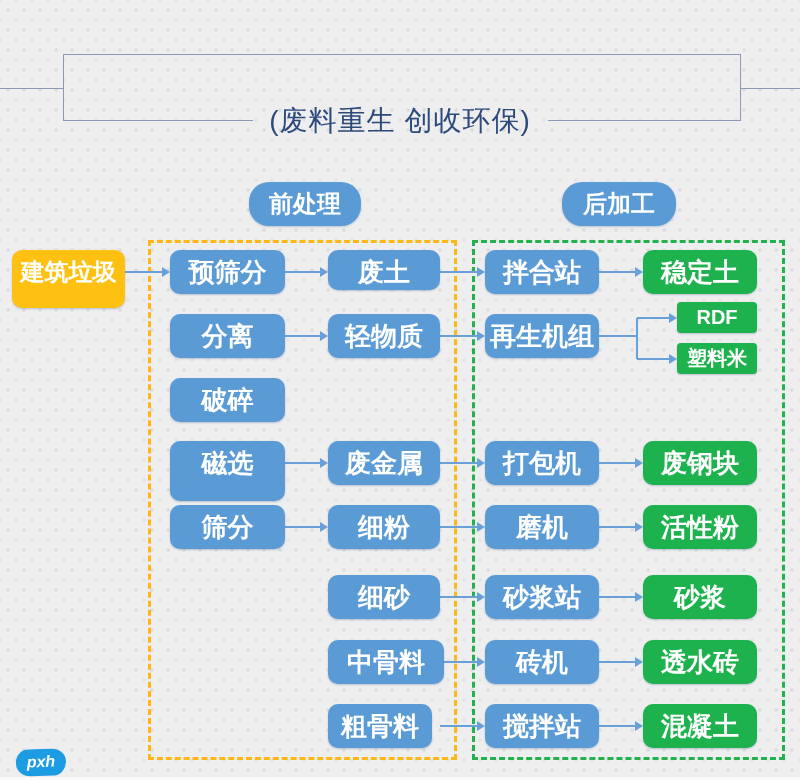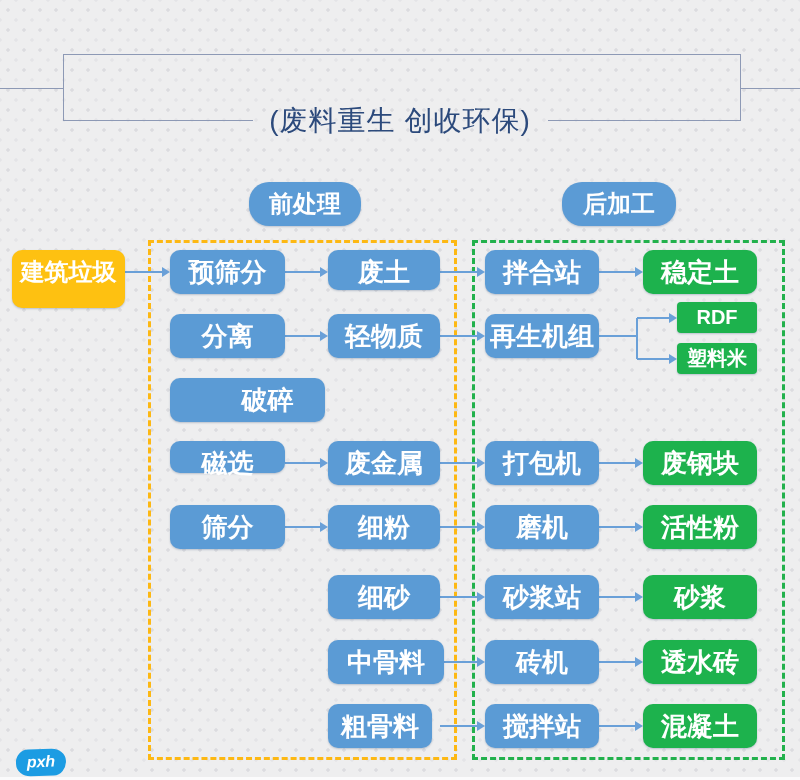--- a/index.html
+++ b/index.html
@@ -85,22 +85,22 @@
       <div class="node yellow" style="left: 12px; top: 250px; width: 113px; height: 58px; line-height: 44px;">建筑垃圾</div>
       <div class="node blue" style="left: 170px; top: 250px; width: 115px; height: 44px; line-height: 44px;">预筛分</div>
       <div class="node blue" style="left: 328px; top: 250px; width: 112px; height: 40px; line-height: 44px;">废土</div>
       <div class="node blue" style="left: 485px; top: 250px; width: 114px; height: 44px; line-height: 44px;">拌合站</div>
       <div class="node green" style="left: 643px; top: 250px; width: 114px; height: 44px; line-height: 44px;">稳定土</div>
       <div class="node blue" style="left: 170px; top: 314px; width: 115px; height: 44px; line-height: 44px;">分离</div>
       <div class="node blue" style="left: 328px; top: 314px; width: 112px; height: 44px; line-height: 44px;">轻物质</div>
       <div class="node blue" style="left: 485px; top: 314px; width: 114px; height: 44px; line-height: 44px;">再生机组</div>
       <div class="node green small" style="left: 677px; top: 302px; width: 80px; height: 31px; line-height: 31px;">RDF</div>
       <div class="node green small" style="left: 677px; top: 343px; width: 80px; height: 31px; line-height: 31px;">塑料米</div>
-      <div class="node blue" style="left: 170px; top: 378px; width: 115px; height: 44px; line-height: 44px; padding-left: 40px;">破碎</div>
-      <div class="node blue" style="left: 170px; top: 441px; width: 115px; height: 32px; line-height: 44px;">磁选</div>
+      <div class="node blue" style="left: 170px; top: 378px; width: 115px; height: 44px; line-height: 44px;">破碎</div>
+      <div class="node blue" style="left: 170px; top: 441px; width: 115px; height: 60px; line-height: 44px;">磁选</div>
       <div class="node blue" style="left: 328px; top: 441px; width: 112px; height: 44px; line-height: 44px;">废金属</div>
       <div class="node blue" style="left: 485px; top: 441px; width: 114px; height: 44px; line-height: 44px;">打包机</div>
       <div class="node green" style="left: 643px; top: 441px; width: 114px; height: 44px; line-height: 44px;">废钢块</div>
       <div class="node blue" style="left: 170px; top: 505px; width: 115px; height: 44px; line-height: 44px;">筛分</div>
       <div class="node blue" style="left: 328px; top: 505px; width: 112px; height: 44px; line-height: 44px;">细粉</div>
       <div class="node blue" style="left: 485px; top: 505px; width: 114px; height: 44px; line-height: 44px;">磨机</div>
       <div class="node green" style="left: 643px; top: 505px; width: 114px; height: 44px; line-height: 44px;">活性粉</div>
       <div class="node blue" style="left: 328px; top: 575px; width: 112px; height: 44px; line-height: 44px;">细砂</div>
       <div class="node blue" style="left: 485px; top: 575px; width: 114px; height: 44px; line-height: 44px;">砂浆站</div>
       <div class="node green" style="left: 643px; top: 575px; width: 114px; height: 44px; line-height: 44px;">砂浆</div>

